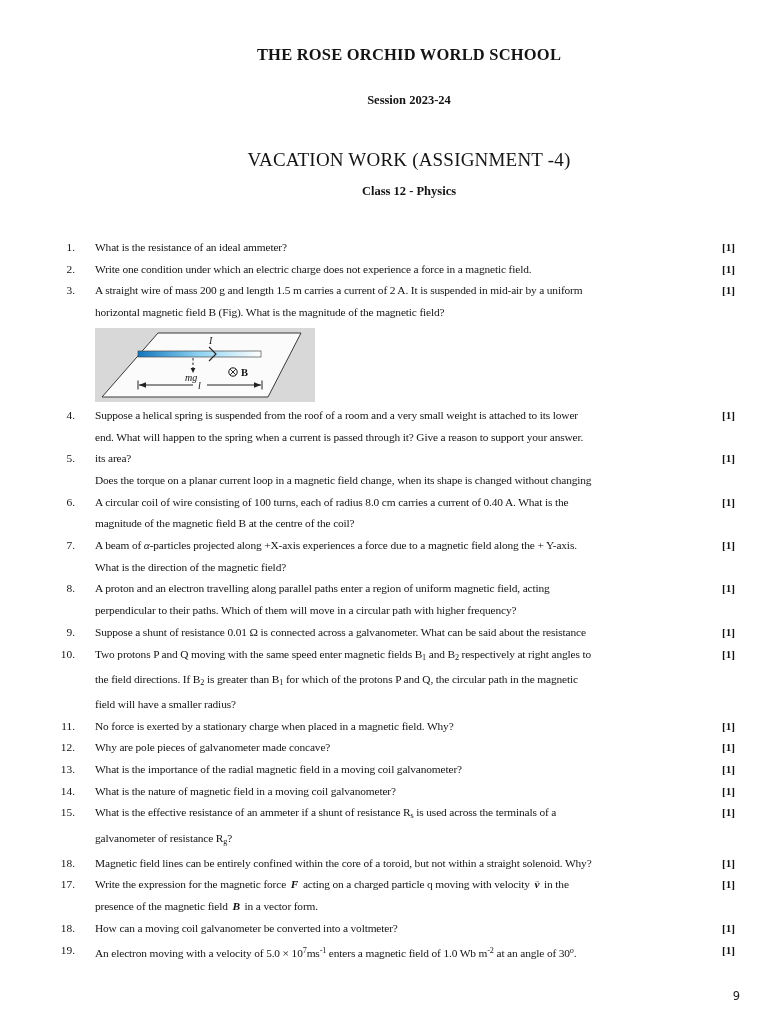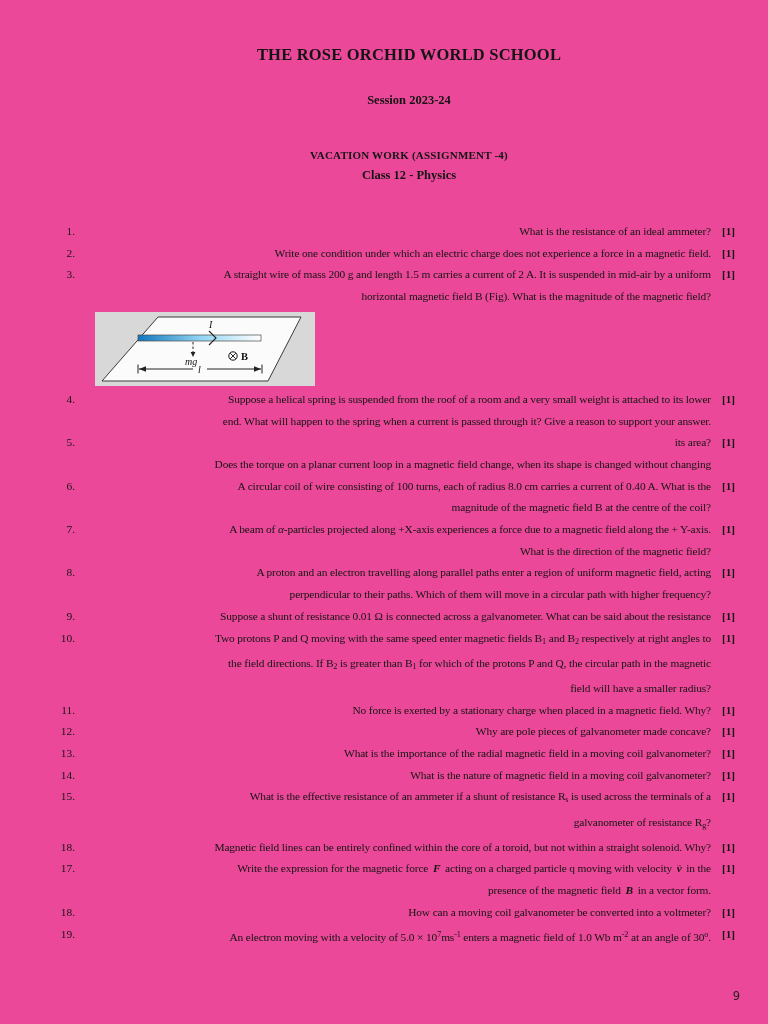--- a/index.html
+++ b/index.html
@@ -1,35 +1,35 @@
 <!DOCTYPE html>
 <html><head>
 <meta charset="utf-8">
 <style>
   html,body { margin:0; padding:0; background:#e9e9e9; }
   .page {
     position:relative;
     width:768px; height:1024px;
     margin:0 auto;
-    background:#ec4899;
+    background:#ffffff;
     font-family:"Liberation Serif", serif;
     color:#141414;
     overflow:hidden;
   }
   .hdr { text-align:center; margin-left:85px; margin-right:35px; }
   .school    { font-size:16.5px; font-weight:bold; padding-top:45px; letter-spacing:0.2px; }
   .session   { font-size:12.5px; font-weight:bold; margin-top:28px; }
-  .assign    { font-size:11px;   font-weight:bold; margin-top:41px; letter-spacing:0.2px; }
-  .classline { font-size:12.5px; font-weight:bold; margin-top:7px; }
+  .assign    { font-size:19px;   font-weight:normal; margin-top:41px; letter-spacing:0.2px; }
+  .classline { font-size:12.5px; font-weight:bold; margin-top:13px; }
 
   .qlist { margin-top:38px; }
   .q-row  { display:flex; align-items:flex-start; padding-left:41px; padding-right:33px; }
   .q-num  { flex:none; width:34px; text-align:right; font-size:11.4px; line-height:21.7px; }
   .q-text { flex:1; min-width:0; padding-left:20px; font-size:11.4px; }
-  .q-line { line-height:21.7px; white-space:nowrap; letter-spacing:-0.15px;text-align:right; }
+  .q-line { line-height:21.7px; white-space:nowrap; letter-spacing:-0.15px; }
   .q-marks{ flex:none; width:24px; text-align:right; font-weight:bold; font-size:11.2px; line-height:21.7px; }
 
   sub { font-size:0.72em; vertical-align:-0.3em; }
   sup { font-size:0.72em; vertical-align:0.45em; }
   .i   { font-style:italic; }
   .vec { position:relative; display:inline-block; font-style:italic; font-weight:bold; padding:0 2px; }
   .vec::before {
     content:"\2192";
     position:absolute; left:50%; top:-0.62em;
     transform:translateX(-50%) scaleX(0.85);

